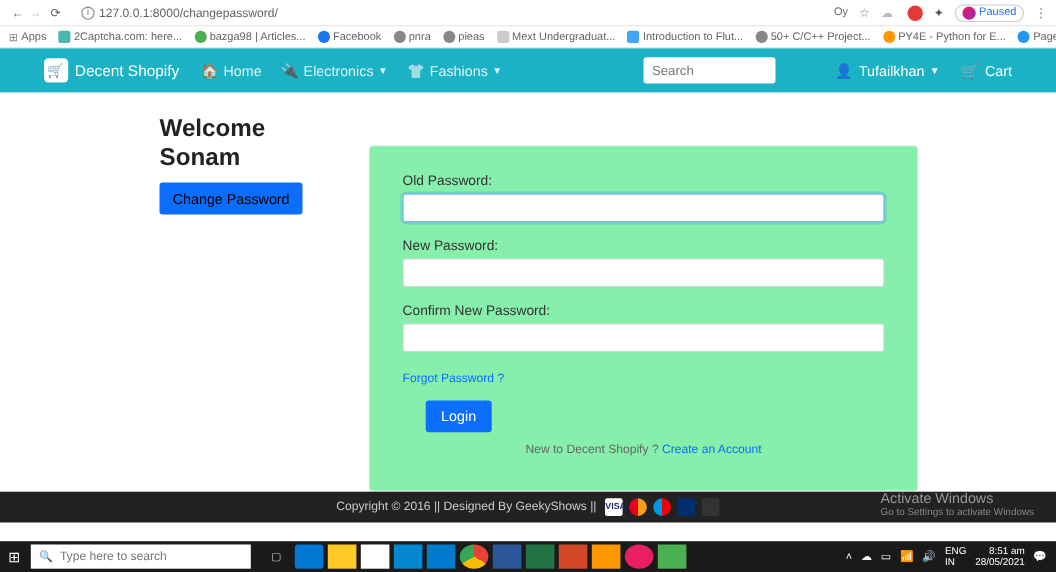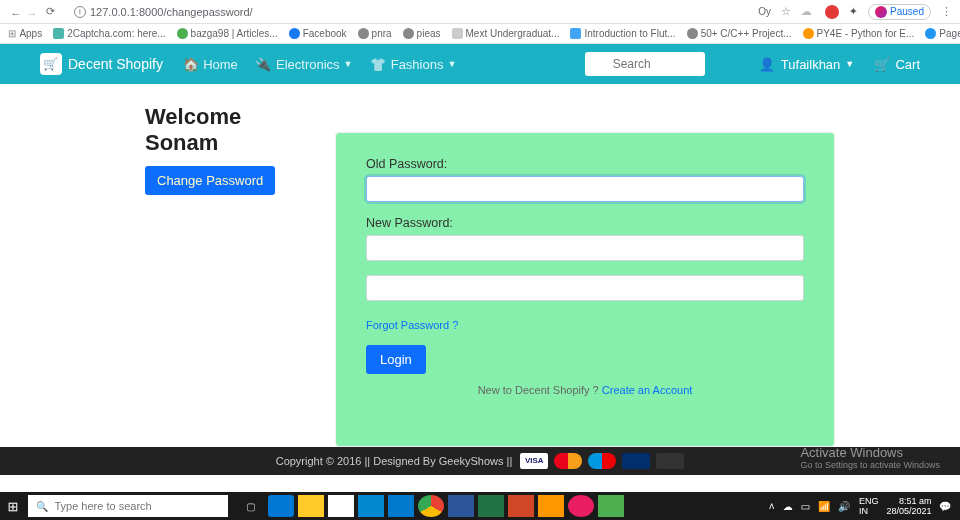--- a/index.html
+++ b/index.html
@@ -19,42 +19,42 @@
 .bookmarks .bm { display: flex; align-items: center; gap: 3px; white-space: nowrap; cursor: pointer; }
 .bm-icon { width: 11px; height: 11px; border-radius: 2px; display: inline-block; }
 
 .topnav { height: 40px; background: #1ab2c4; display: flex; align-items: center; padding: 0 40px; color: #fff; font-size: 13px; }
 .brand { display: flex; align-items: center; gap: 6px; font-size: 14px; }
 .brand-logo { width: 22px; height: 22px; background: #fff; border-radius: 4px; display: flex; align-items: center; justify-content: center; color: #1ab2c4; font-size: 12px; }
 .nav-items { display: flex; gap: 18px; margin-left: 20px; }
 .nav-items .ni { display: flex; align-items: center; gap: 4px; color: rgba(255,255,255,0.85); cursor: pointer; }
 .caret { font-size: 9px; }
 .search-box { margin-left: auto; width: 120px; height: 24px; background: #fff; border-radius: 3px; padding: 0 8px; font-size: 12px; color: #999; display: flex; align-items: center; }
-.search-box input { border: none; outline: none; width: 100%; font-size: 12px; margin-left: 20px; }
+.search-box input { border: none; outline: none; width: 100%; font-size: 12px; }
 .user-area { display: flex; gap: 20px; margin-left: 55px; align-items: center; }
 .user-area .ua { display: flex; align-items: center; gap: 5px; cursor: pointer; }
 
 .content { padding: 20px 40px 0 145px; display: flex; gap: 20px; height: 363px; }
 .left-col { width: 170px; }
 .welcome { font-size: 22px; margin-bottom: 10px; color: #222; }
-.btn-change { background: #0d6efd; color: #fef9c3; border: none; padding: 7px 12px; font-size: 13px; border-radius: 3px; cursor: pointer; }
+.btn-change { background: #0d6efd; color: #000000; border: none; padding: 7px 12px; font-size: 13px; border-radius: 3px; cursor: pointer; }
 
 .card { flex: 1; background: #86efac; border: 1px solid #f0f0f0; border-radius: 4px; padding: 24px 30px 18px; max-width: 500px; margin-top: 28px; box-shadow: 0 0 0 rgba(0,0,0,0); }
 .fg { margin-bottom: 14px; }
 .fg label { display: block; font-size: 12.5px; color: #333; margin-bottom: 5px; }
 .fg input { width: 100%; height: 26px; border: 1px solid #ced4da; border-radius: 3px; padding: 0 8px; font-size: 13px; outline: none; }
 .fg input.focused { border-color: #86b7fe; box-shadow: 0 0 0 2px rgba(13,110,253,.2); }
 .forgot { color: #0d6efd; font-size: 11px; text-decoration: none; display: inline-block; margin-bottom: 14px; }
-.btn-login { background: #0d6efd; color: #fff; border: none; padding: 7px 14px; font-size: 13px; border-radius: 3px; cursor: pointer; }
+.btn-login { background: #0d6efd; color: #fff; border: none; padding: 7px 14px; font-size: 13px; border-radius: 3px; cursor: pointer; margin-left: 21px; }
 .signup-line { text-align: center; font-size: 11px; color: #666; margin-top: 10px; }
 .signup-line a { color: #0d6efd; text-decoration: none; }
 
 .footer { position: absolute; top: 447px; left: 0; right: 0; height: 28px; background: #222; color: #ccc; font-size: 11px; display: flex; align-items: center; justify-content: center; gap: 8px; }
 .footer .cards { display: flex; gap: 6px; }
-.footer .pc { width: 28px; height: 16px; border-radius: 2px; display: inline-block; }
+.footer .pc { width: 16px; height: 16px; border-radius: 2px; display: inline-block; }
 .activate { position: absolute; right: 20px; top: 445px; text-align: left; color: #999; font-size: 13px; }
 .activate .sub { font-size: 9px; color: #888; }
 
 .taskbar { position: absolute; bottom: 0; left: 0; right: 0; height: 28px; background: #1a1a1a; display: flex; align-items: center; color: #fff; font-size: 10px; }
 .start { width: 26px; text-align: center; font-size: 13px; }
 .search-tb { background: #fff; color: #666; height: 22px; width: 200px; display: flex; align-items: center; padding: 0 8px; gap: 6px; margin-left: 2px; }
 .search-tb input { border: none; outline: none; font-size: 11px; width: 100%; }
 .tb-icons { display: flex; gap: 4px; margin-left: 10px; }
 .tb-icons .ti { width: 26px; height: 22px; display: flex; align-items: center; justify-content: center; }
 .tray { margin-left: auto; display: flex; align-items: center; gap: 8px; padding-right: 8px; }
@@ -178,20 +178,21 @@
   <div class="card">
     <div class="fg">
       <label>Old Password:</label>
       <input type="password" class="focused" style="">
     </div>
     <div class="fg">
       <label>New Password:</label>
       <input type="password" style="">
     </div>
     <div class="fg">
+      <label>Confirm New Password:</label>
       <input type="password" style="">
     </div>
     <a href="#" class="forgot">Forgot Password ?</a>
     <div><button class="btn-login">Login</button></div>
     <div class="signup-line">
       <span>New to Decent Shopify ? </span><a href="#">Create an Account</a>
     </div>
   </div>
 </div>
 

